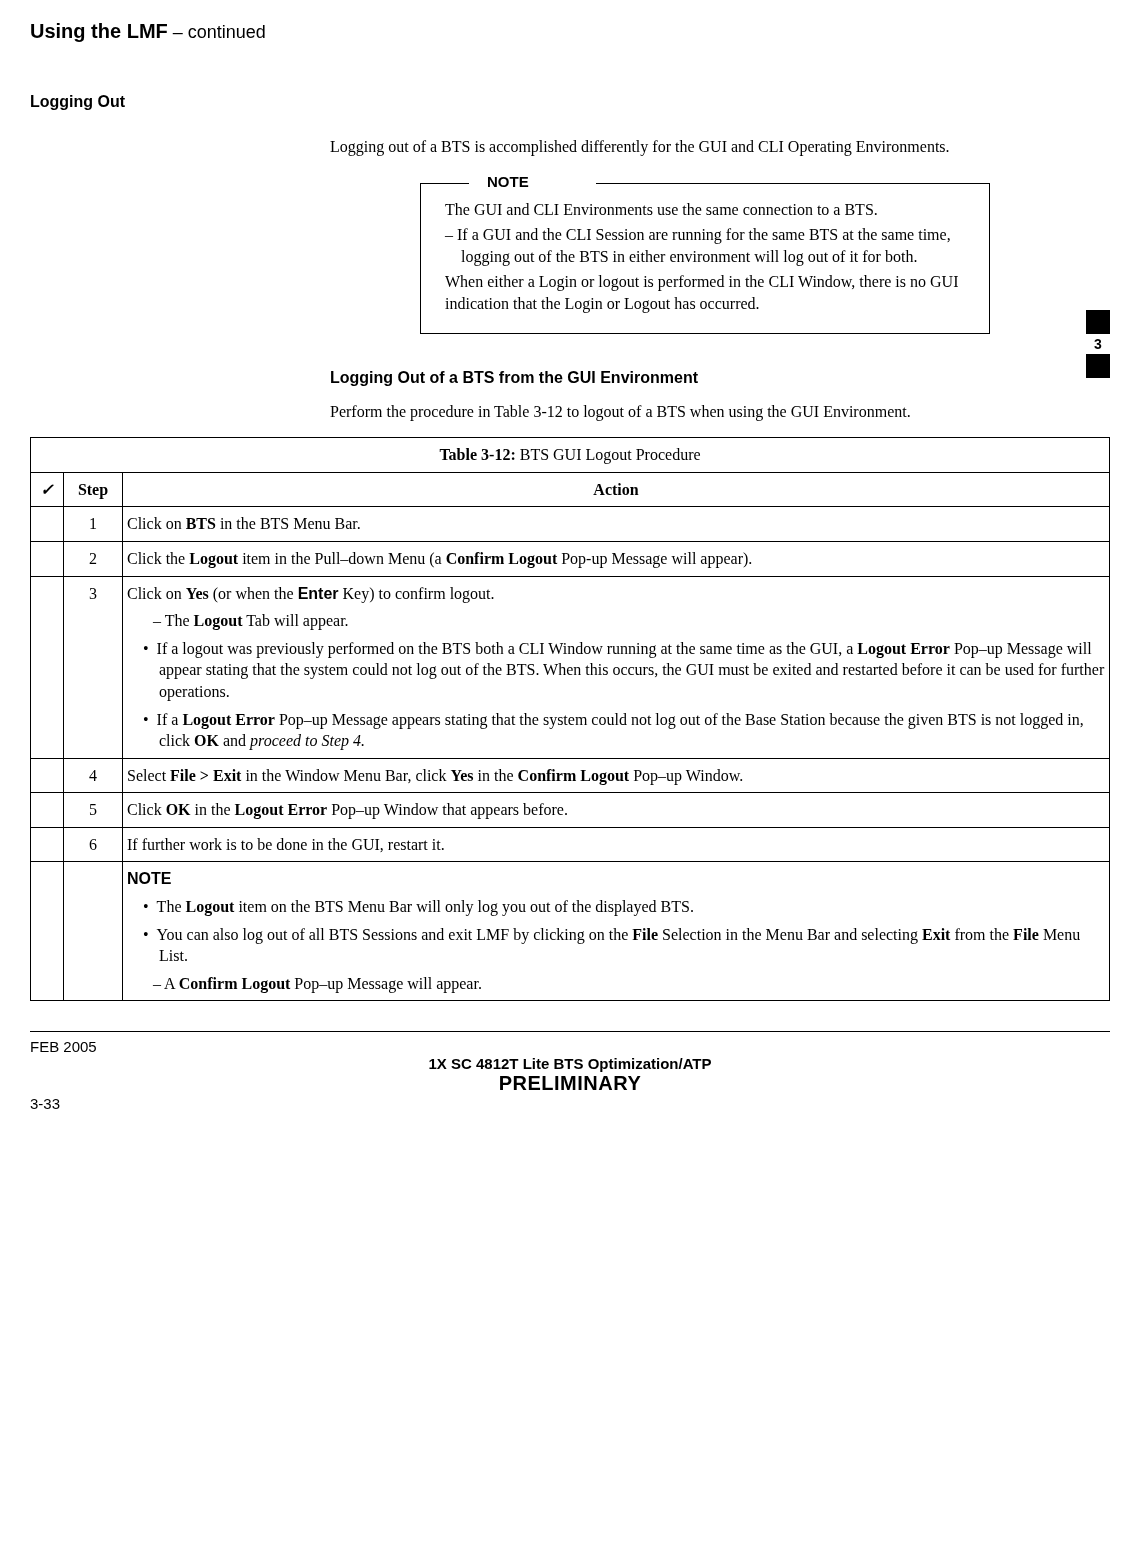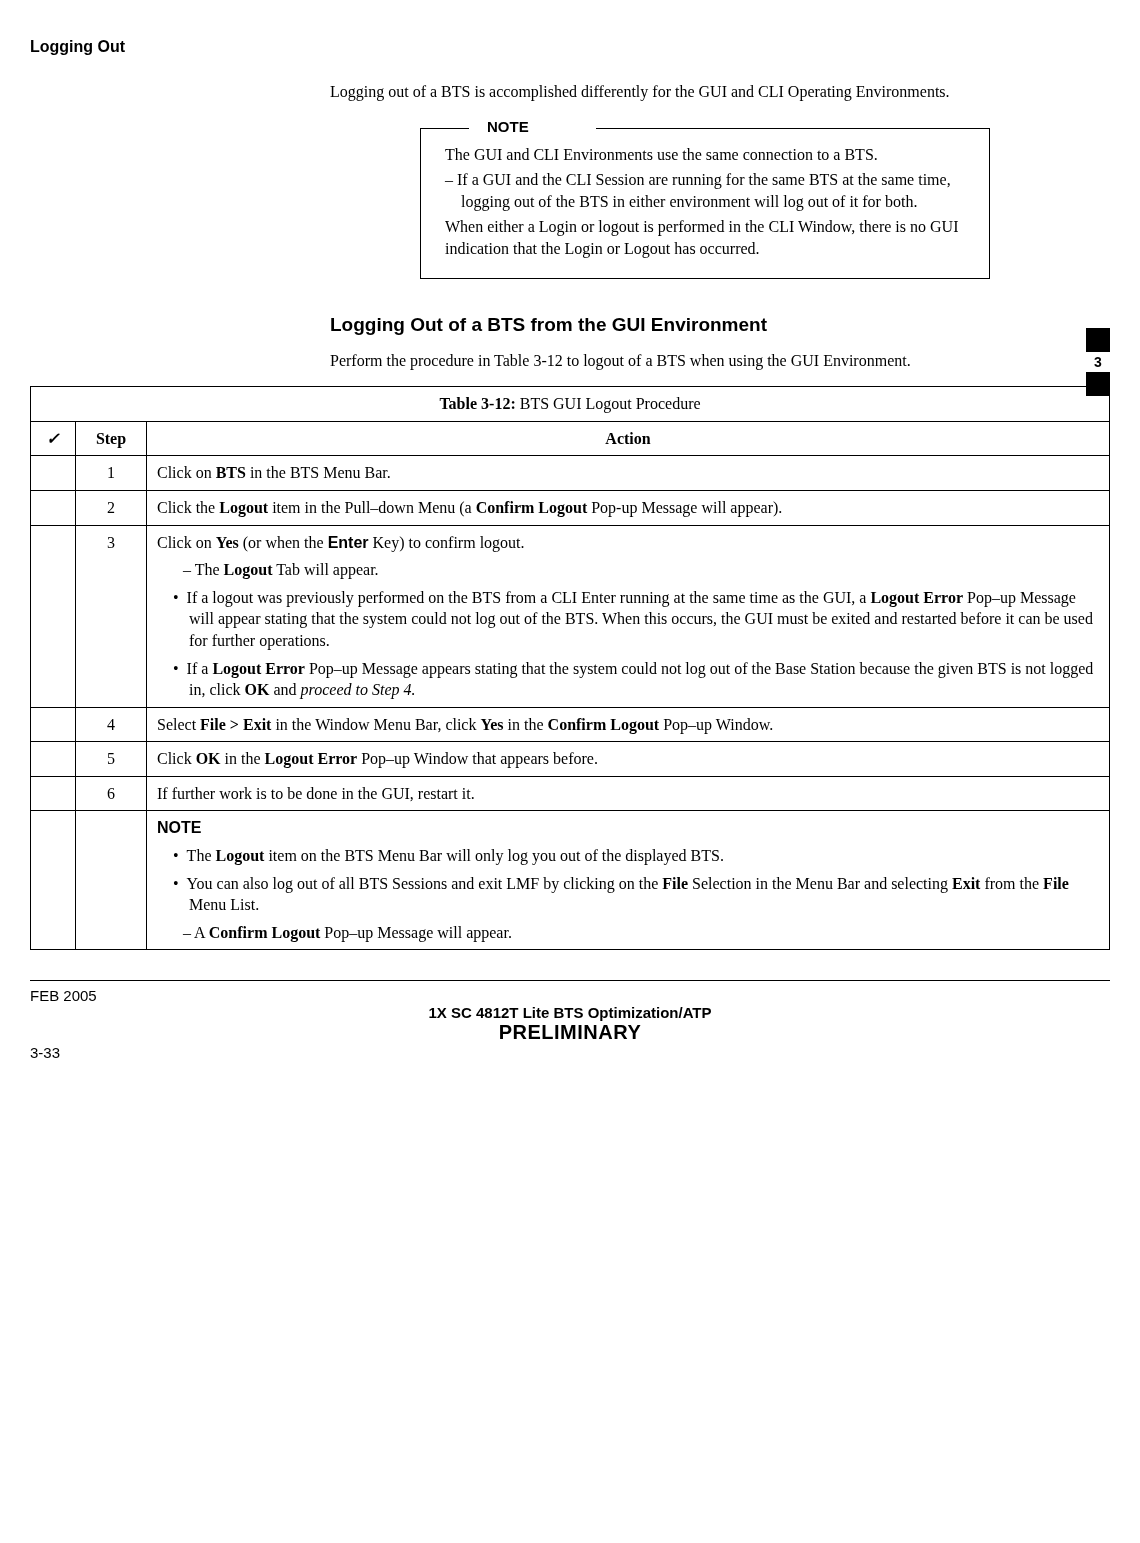--- a/index.html
+++ b/index.html
@@ -83,33 +83,33 @@
     line-height: 1.35;
   }
   .note-indent {
     margin-left: 24px;
     text-indent: -16px;
     padding-left: 16px;
   }
   .subheading {
     font-family: Arial, Helvetica, sans-serif;
     font-weight: bold;
-    font-size: 19px;
+    font-size: 16px;
     margin-top: 30px;
     margin-bottom: 14px;
   }
   table.proc {
     width: 100%;
     border-collapse: collapse;
     margin-top: 12px;
     margin-bottom: 30px;
   }
   table.proc td, table.proc th {
     border: 1px solid #000;
-    padding: 6px 10px;
+    padding: 6px 4px;
     vertical-align: top;
     font-size: 16px;
     line-height: 1.35;
   }
   table.proc .title-row td {
     text-align: center;
     font-weight: normal;
   }
   table.proc .hdr-row td {
     text-align: center;
@@ -153,20 +153,23 @@
   .footer .mid { text-align:center; flex:1; }
   .foot-title { font-weight: bold; }
   .prelim { font-weight: bold; font-size: 20px; letter-spacing: 0.5px; }
   .container { position: relative; }
 </style>
 </head>
 <body>
 
 <div class="container">
 
+  <div class="page-header">
+    <span>Using the LMF</span><span class="cont"> – continued</span>
+  </div>
 
   <div class="section-label">Logging Out</div>
 
   <div class="body-col">
     <div class="para">Logging out of a BTS is accomplished differently for the GUI and CLI Operating Environments.</div>
 
     <div class="note-box">
       <div class="note-label-wrap">
         <div class="note-label-line-left"></div>
         <div class="note-label">NOTE</div>
@@ -202,21 +205,21 @@
       <td class="check-col"></td>
       <td class="step-col">2</td>
       <td><span>Click the </span><span class="b">Logout</span><span> item in the Pull–down Menu (a </span><span class="b">Confirm Logout</span><span> Pop-up Message will appear).</span></td>
     </tr>
     <tr>
       <td class="check-col"></td>
       <td class="step-col">3</td>
       <td>
         <span>Click on </span><span class="b">Yes</span><span> (or when the </span><span class="sans-b">Enter</span><span> Key) to confirm logout.</span>
         <div class="cell-sub"><span>–  The </span><span class="b">Logout</span><span> Tab will appear.</span></div>
-        <div class="cell-bullet">•&nbsp;&nbsp;<span>If a logout was previously performed on the BTS from a CLI Enter running at the same time as the GUI, a </span><span class="b">Logout Error</span><span> Pop–up Message will appear stating that the system could not log out of the BTS. When this occurs, the GUI must be exited and restarted before it can be used for further operations.</span></div>
+        <div class="cell-bullet">•&nbsp;&nbsp;<span>If a logout was previously performed on the BTS both a CLI Window running at the same time as the GUI, a </span><span class="b">Logout Error</span><span> Pop–up Message will appear stating that the system could not log out of the BTS. When this occurs, the GUI must be exited and restarted before it can be used for further operations.</span></div>
         <div class="cell-bullet">•&nbsp;&nbsp;<span>If a </span><span class="b">Logout Error</span><span> Pop–up Message appears stating that the system could not log out of the Base Station because the given BTS is not logged in, click </span><span class="b">OK</span><span> and </span><span class="i">proceed to Step 4.</span></div>
       </td>
     </tr>
     <tr>
       <td class="check-col"></td>
       <td class="step-col">4</td>
       <td><span>Select </span><span class="b">File &gt; Exit</span><span> in the Window Menu Bar, click </span><span class="b">Yes</span><span> in the </span><span class="b">Confirm Logout</span><span> Pop–up Window.</span></td>
     </tr>
     <tr>
       <td class="check-col"></td>

